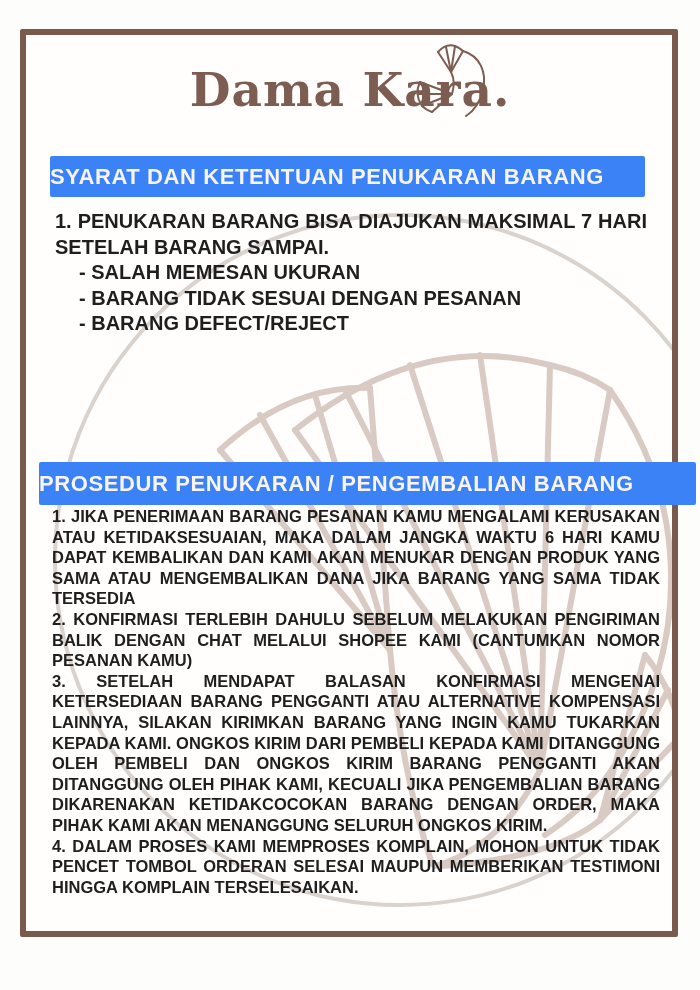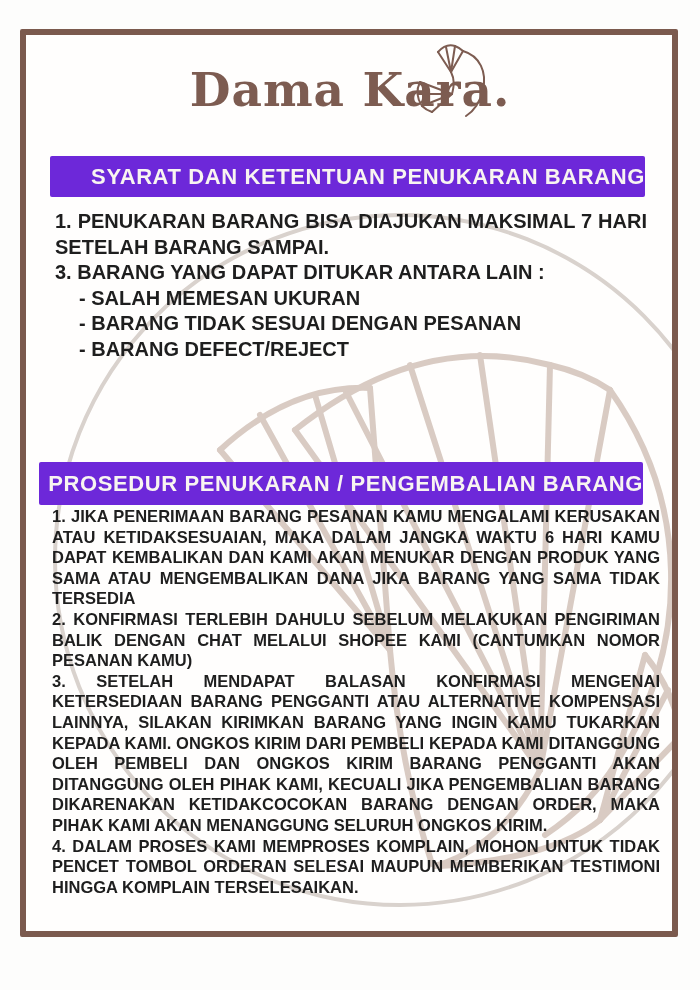--- a/index.html
+++ b/index.html
@@ -16,28 +16,28 @@
   .watermark{position:absolute;left:-26px;top:-35px;width:700px;height:990px;}
   
   .logo{position:absolute;left:0;top:58px;width:700px;text-align:center;z-index:2;}
   .logo-text{
     font-family:"DejaVu Serif","Liberation Serif",serif;font-weight:bold;
     font-size:47px;letter-spacing:1px;color:#7d5c51;line-height:64px;
   }
   .logo-flower{position:absolute;left:408px;top:-16px;width:82px;height:80px;}
   
   .banner{
-    position:absolute;background:#6d28d9;color:#f8f4f1;z-index:2;
-    display:flex;align-items:center;justify-content:flex-end;border-radius:2px;
+    position:absolute;background:#3b82f6;color:#f8f4f1;z-index:2;
+    display:flex;align-items:center;justify-content:flex-start;border-radius:2px;
   }
   .banner span{
     font-weight:bold;font-size:22px;letter-spacing:.6px;white-space:nowrap;
   }
   .banner1{left:50px;top:156px;width:595px;height:41px;}
-  .banner2{left:39px;top:462px;width:604px;height:43px;}
+  .banner2{left:39px;top:462px;width:657px;height:43px;}
   
   .body{position:absolute;z-index:2;color:#1e1e1e;font-weight:bold;}
   .body p{margin:0;text-align:justify;text-justify:inter-word;}
   .body p.left{text-align:left;}
   .body p.indent{padding-left:24px;text-align:left;}
   .body1{left:55px;top:209px;width:592px;font-size:20px;line-height:25.6px;}
   .body2{left:52px;top:506px;width:608px;font-size:16.5px;line-height:20.6px;}
   svg{display:block;}
 </style>
 </head>
@@ -99,21 +99,20 @@
       </g>
     </svg>
   </div>
 
   <div class="banner banner1">
     <span>SYARAT DAN KETENTUAN PENUKARAN BARANG</span>
   </div>
 
   <div class="body body1">
     <p>1. PENUKARAN BARANG BISA DIAJUKAN MAKSIMAL 7 HARI SETELAH BARANG SAMPAI.</p>
-    <p class="left">3. BARANG YANG DAPAT DITUKAR ANTARA LAIN :</p>
     <p class="indent">- SALAH MEMESAN UKURAN</p>
     <p class="indent">- BARANG TIDAK SESUAI DENGAN PESANAN</p>
     <p class="indent">- BARANG DEFECT/REJECT</p>
   </div>
 
   <div class="banner banner2">
     <span>PROSEDUR PENUKARAN / PENGEMBALIAN BARANG</span>
   </div>
 
   <div class="body body2">

